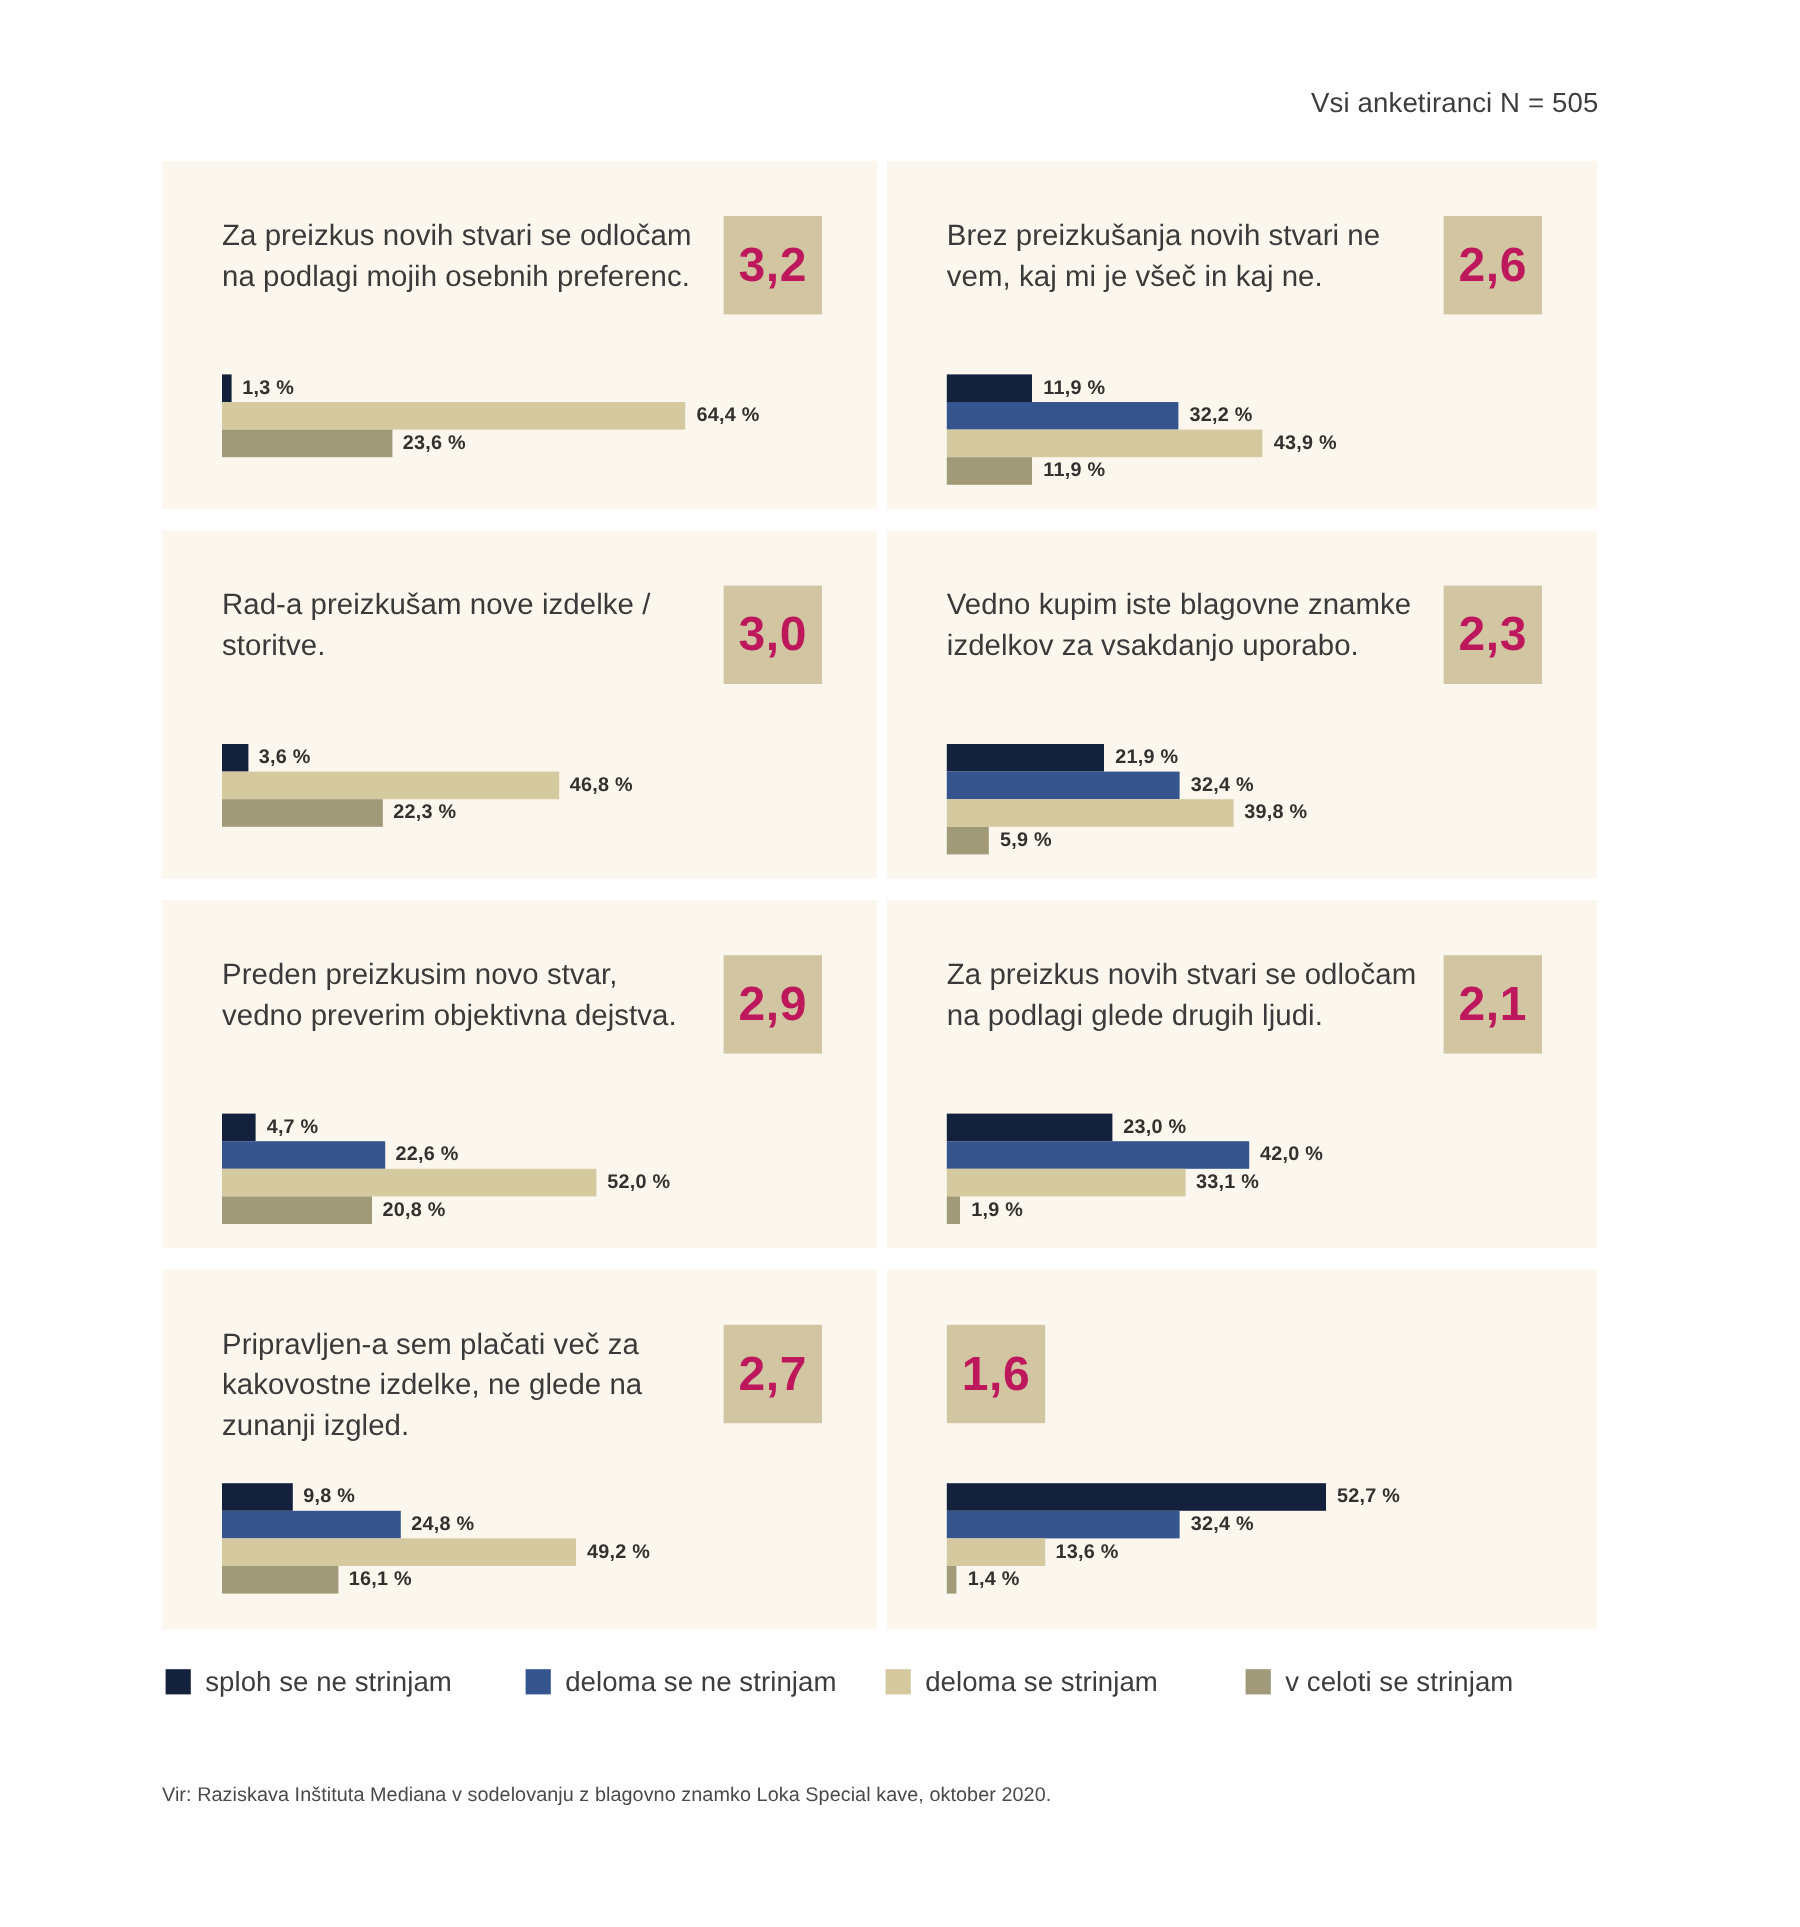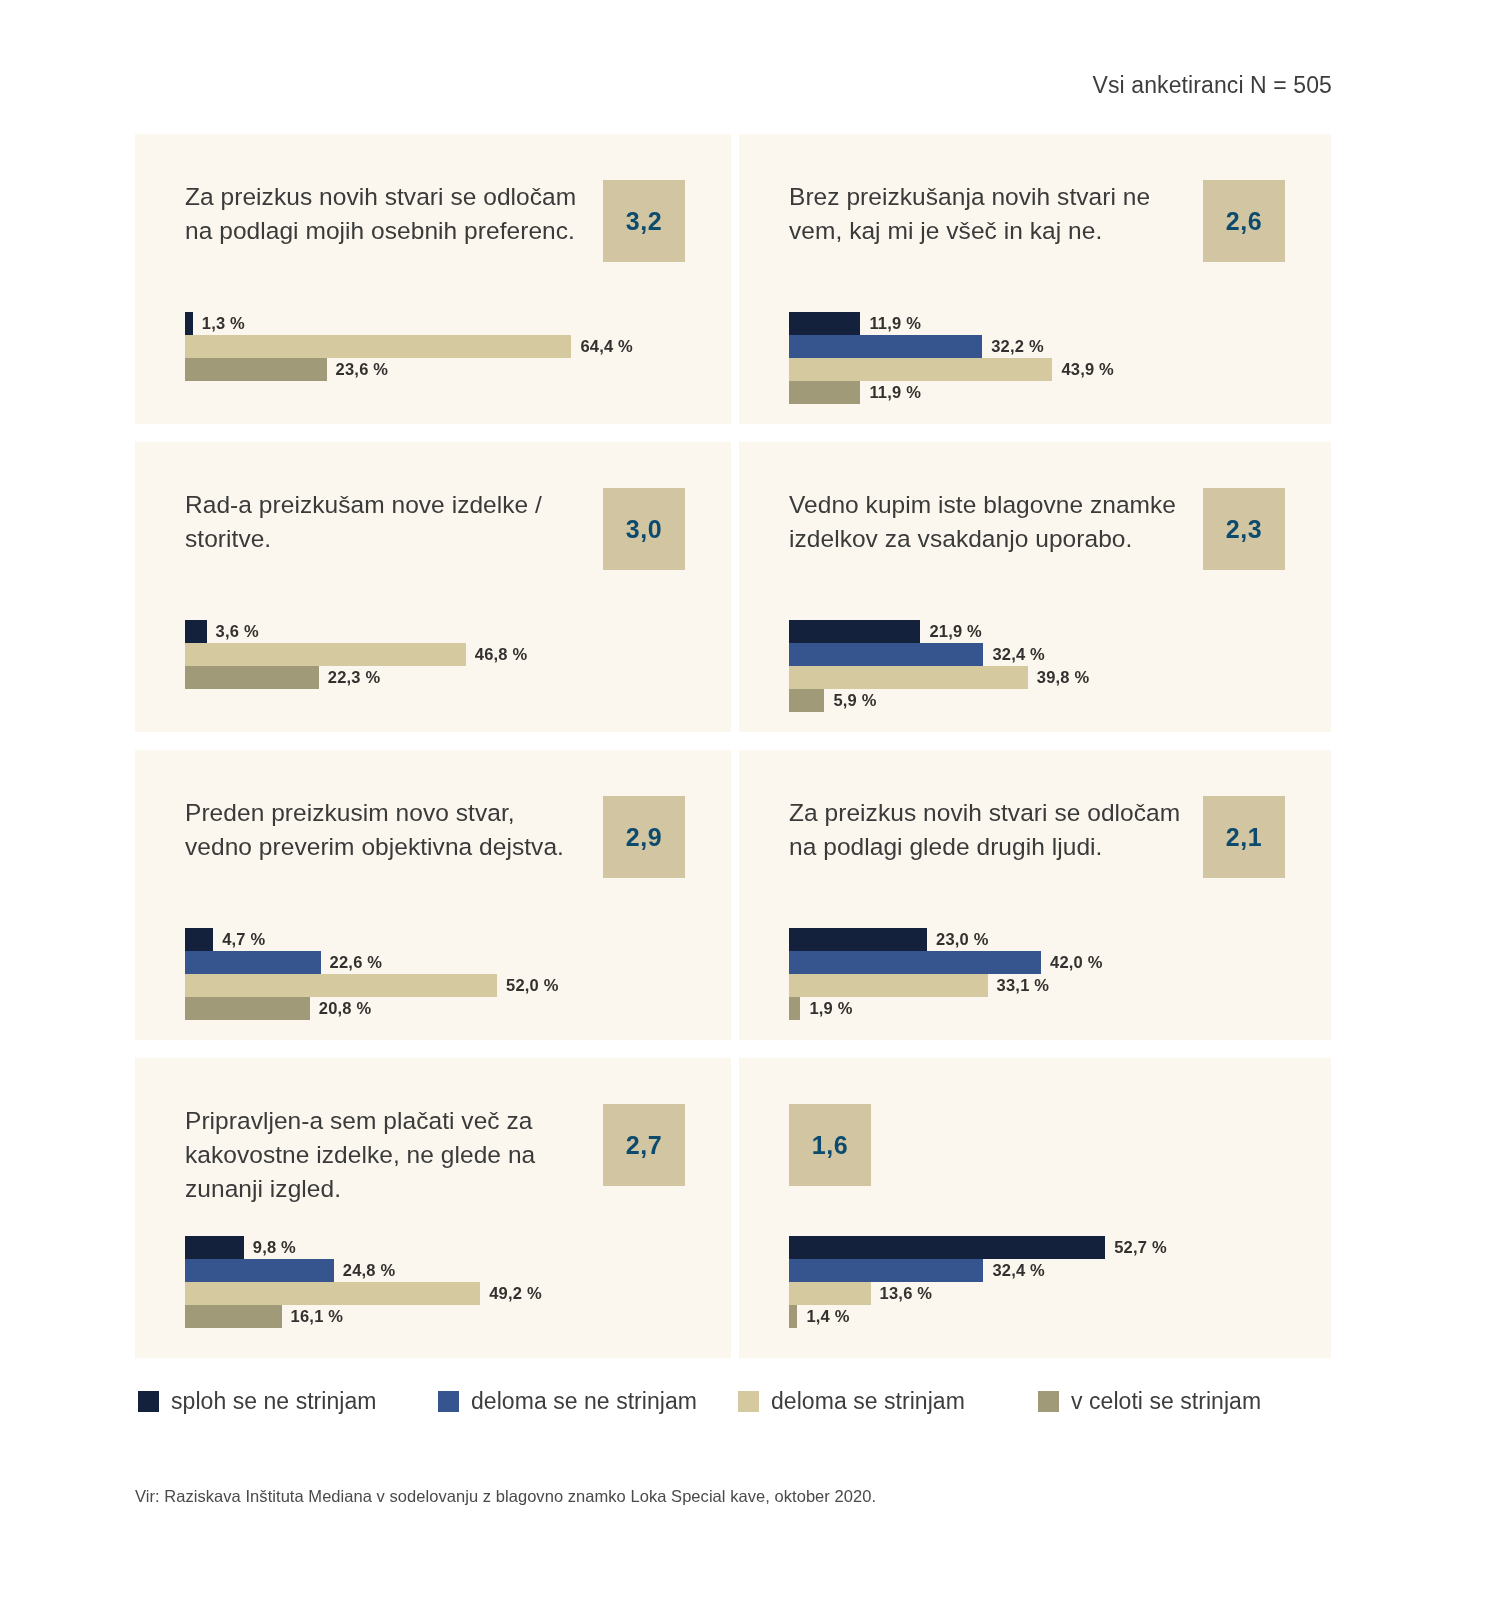--- a/index.html
+++ b/index.html
@@ -78,22 +78,22 @@
     color: #3a3a3a;
     max-width: 420px;
     letter-spacing: 0.05px;
   }
 
   .score-badge {
     flex: 0 0 auto;
     width: 82px;
     height: 82px;
     background: #d2c6a2;
-    color: #0c4a6e;
-    font-size: 25px;
+    color: #be185d;
+    font-size: 40px;
     font-weight: bold;
     display: flex;
     align-items: center;
     justify-content: center;
     letter-spacing: 0.5px;
   }
 
   
   .bars {
     margin-top: 22px;

